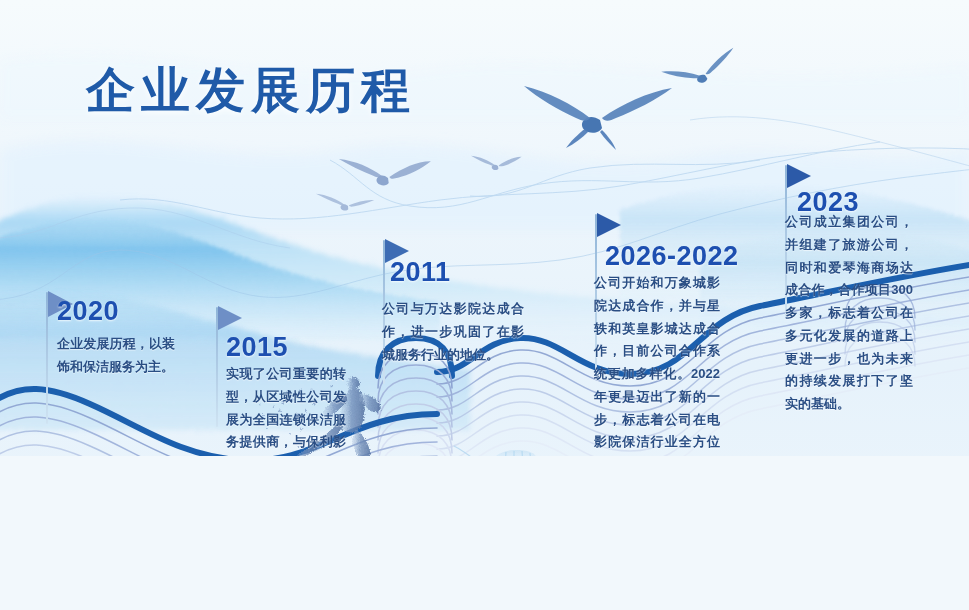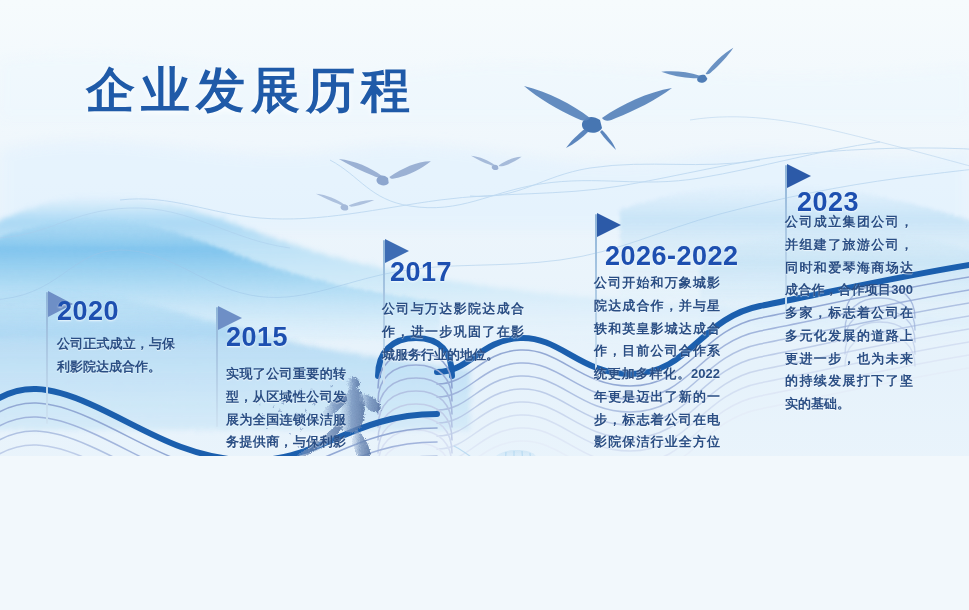--- a/index.html
+++ b/index.html
@@ -401,34 +401,34 @@
       </g>
     </svg>
   </div>
 
   <div class="title">企业发展历程</div>
 
   <div class="node">
     <div class="pole" style="left:46px;top:292px;height:132px;background:linear-gradient(to bottom,#8fb4d8,#cfe3f2);"></div>
     <div class="flag" style="left:48px;top:291px;border-width:13px 0 13px 25px;border-color:transparent transparent transparent #6e8fc6;"></div>
     <div class="year" style="left:57px;top:296px;">2020</div>
-    <div class="desc" style="left:57px;top:333px;width:118px;">公司正式成立，与保利影院达成合作。</div>
+    <div class="desc" style="left:57px;top:333px;width:118px;">企业发展历程，以装饰和保洁服务为主。</div>
   </div>
 
   <div class="node">
     <div class="pole" style="left:216px;top:307px;height:120px;background:linear-gradient(to bottom,#8fb4d8,#cfe3f2);"></div>
     <div class="flag" style="left:218px;top:306px;border-width:12px 0 12px 24px;border-color:transparent transparent transparent #6e8fc6;"></div>
-    <div class="year" style="left:226px;top:322px;text-align:right;">2015</div>
+    <div class="year" style="left:226px;top:332px;text-align:right;">2015</div>
     <div class="desc" style="left:226px;top:363px;width:120px;font-family:Liberation Serif, serif;">实现了公司重要的转型，从区域性公司发展为全国连锁保洁服务提供商，与保利影院达成合作，不断扩大合作伙伴范围。</div>
   </div>
 
   <div class="node">
     <div class="pole" style="left:383px;top:240px;height:144px;background:linear-gradient(to bottom,#8fb4d8,#cfe3f2);"></div>
     <div class="flag" style="left:385px;top:239px;border-width:12px 0 12px 24px;border-color:transparent transparent transparent #3d6cb4;"></div>
-    <div class="year" style="left:390px;top:257px;">2017</div>
+    <div class="year" style="left:390px;top:257px;">2011</div>
     <div class="desc" style="left:382px;top:298px;width:142px;">公司与万达影院达成合作，进一步巩固了在影城服务行业的地位。</div>
   </div>
 
   <div class="node">
     <div class="pole" style="left:595px;top:214px;height:166px;background:linear-gradient(to bottom,#8fb4d8,#cfe3f2);"></div>
     <div class="flag" style="left:597px;top:213px;border-width:12px 0 12px 24px;border-color:transparent transparent transparent #2c5aa8;"></div>
     <div class="year" style="left:605px;top:241px;">2026-2022</div>
     <div class="desc" style="left:594px;top:272px;width:126px;">公司开始和万象城影院达成合作，并与星轶和英皇影城达成合作，目前公司合作系统更加多样化。2022年更是迈出了新的一步，标志着公司在电影院保洁行业全方位布局已经形成。</div>
   </div>
 

